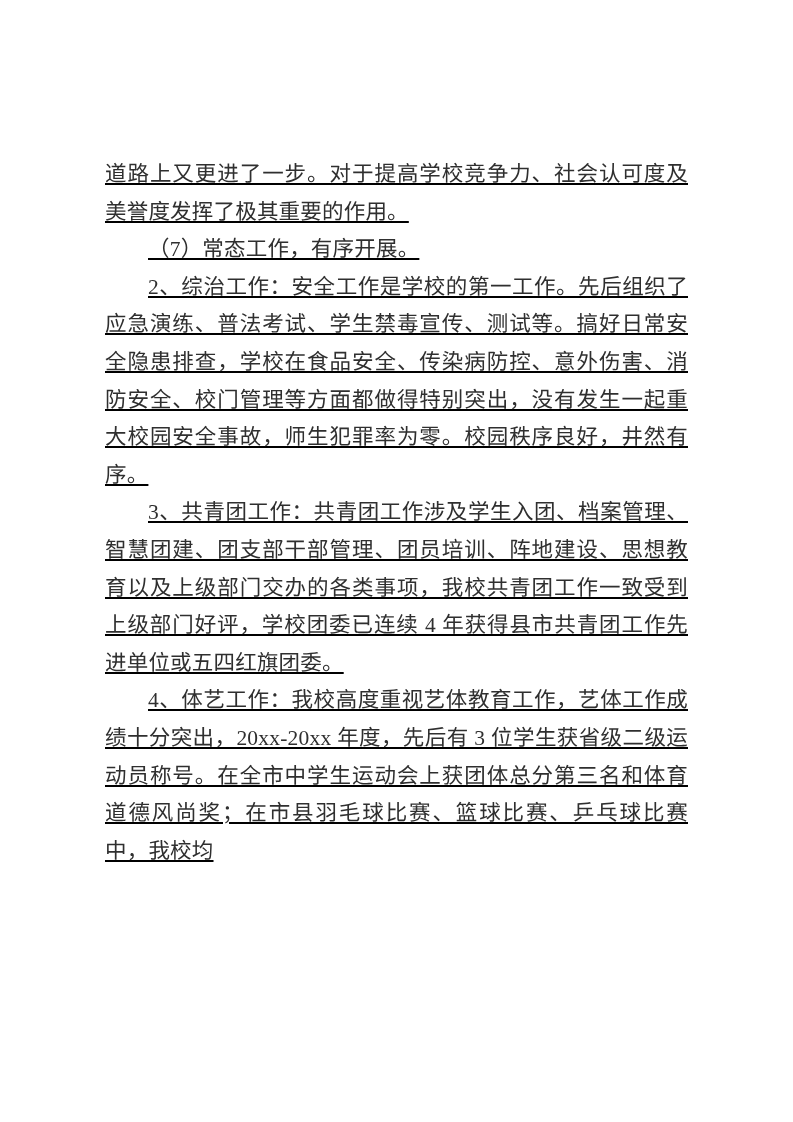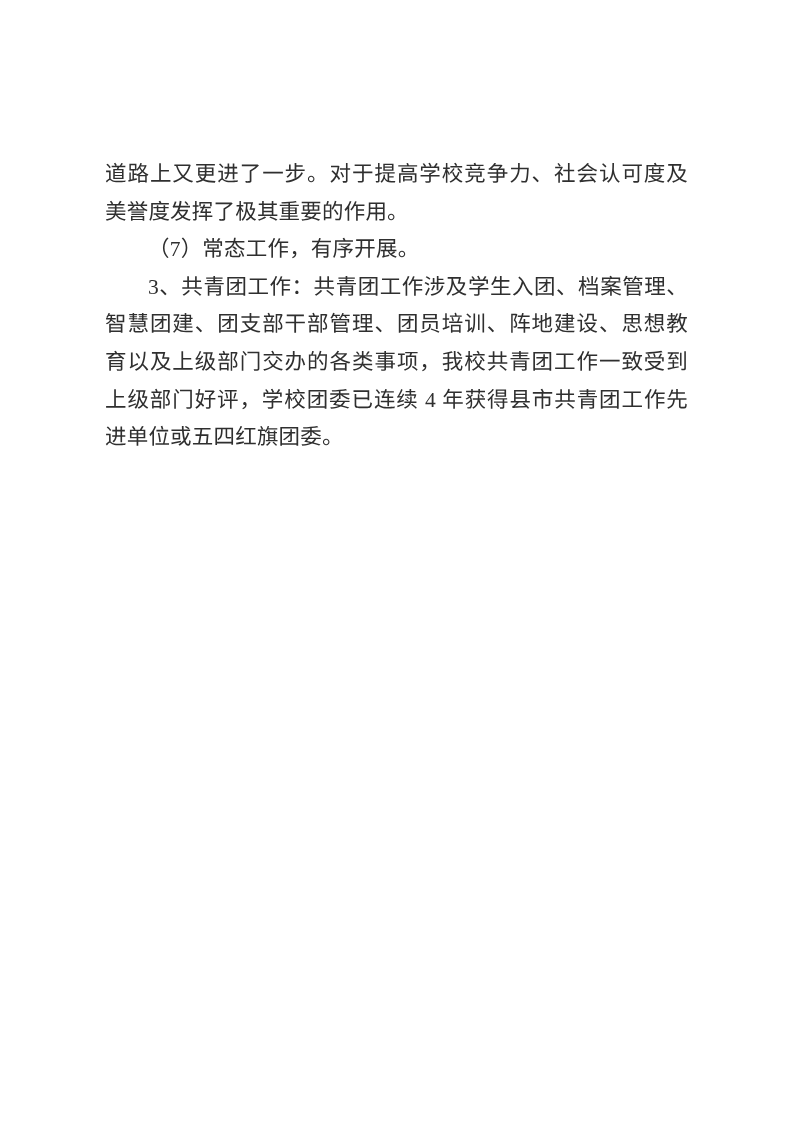--- a/index.html
+++ b/index.html
@@ -31,19 +31,21 @@
     letter-spacing: 0.2px;
     word-break: break-all;
   }
   .para.indent {
     text-indent: 2em;
   }
 </style>
 </head>
 <body>
 
-<div class="page" style="background: rgb(255, 255, 255);">
+<div class="page" style="background: rgb(255, 255, 255); text-decoration: underline;">
   <div class="doc-body" style="color: rgb(47, 47, 47);">
       <p class="para">道路上又更进了一步。对于提高学校竞争力、社会认可度及美誉度发挥了极其重要的作用。</p>
       <p class="para indent">（7）常态工作，有序开展。</p>
+      <p class="para indent">2、综治工作：安全工作是学校的第一工作。先后组织了应急演练、普法考试、学生禁毒宣传、测试等。搞好日常安全隐患排查，学校在食品安全、传染病防控、意外伤害、消防安全、校门管理等方面都做得特别突出，没有发生一起重大校园安全事故，师生犯罪率为零。校园秩序良好，井然有序。</p>
       <p class="para indent">3、共青团工作：共青团工作涉及学生入团、档案管理、智慧团建、团支部干部管理、团员培训、阵地建设、思想教育以及上级部门交办的各类事项，我校共青团工作一致受到上级部门好评，学校团委已连续 4 年获得县市共青团工作先进单位或五四红旗团委。</p>
+      <p class="para indent">4、体艺工作：我校高度重视艺体教育工作，艺体工作成绩十分突出，20xx-20xx 年度，先后有 3 位学生获省级二级运动员称号。在全市中学生运动会上获团体总分第三名和体育道德风尚奖；在市县羽毛球比赛、篮球比赛、乒乓球比赛中，我校均</p>
     </div>
 </div>
 
 </body></html>

